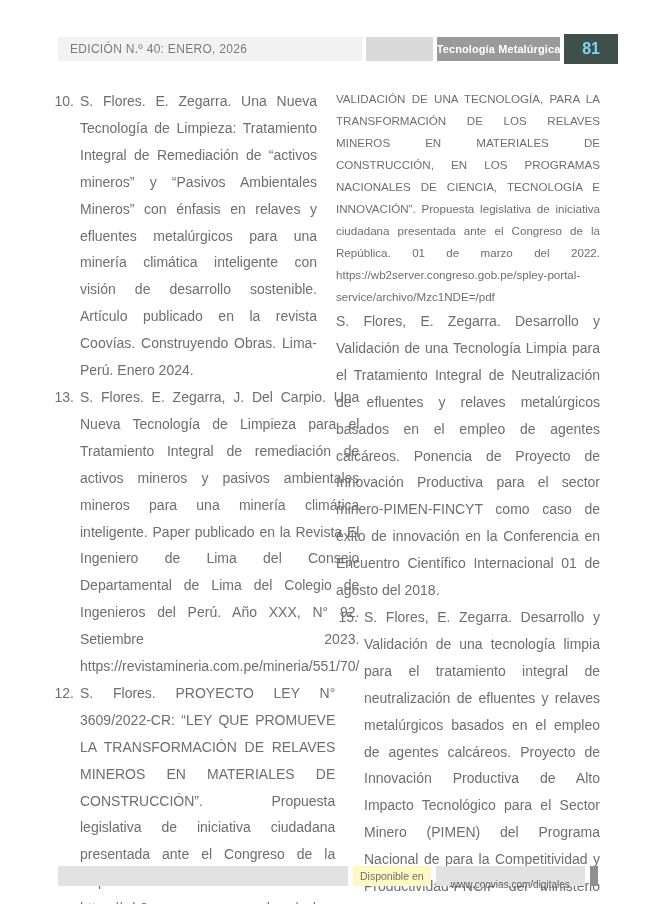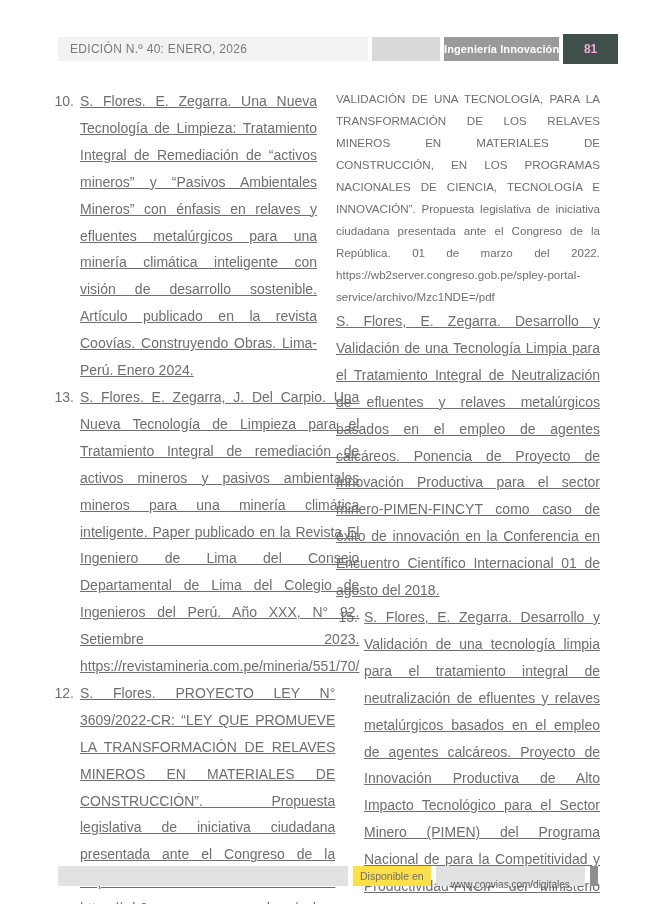--- a/index.html
+++ b/index.html
@@ -71,23 +71,23 @@
   .hdr-pagenum {
     width: 56px;
     background: #3e5049;
     display: flex;
     align-items: center;
     justify-content: center;
     margin-top: -3px;
     margin-bottom: -3px;
   }
   .hdr-pagenum-text {
-    font-size: 12px;
+    font-size: 16px;
     font-weight: bold;
-    color: #f9a8d4;
+    color: #7dd3fc;
   }
 
   
   .columns {
     position: absolute;
     left: 52px;
     top: 88px;
     width: 548px;
     display: flex;
     gap: 19px;
@@ -115,21 +115,20 @@
     box-sizing: content-box;
     white-space: nowrap;
   }
   li.refitem .body {
     flex: 1;
     text-align: justify;
     text-justify: inter-word;
     hyphens: none;
     word-break: normal;
     overflow-wrap: break-word;
-    text-decoration: underline;
   }
   .cont-para {
     font-size: 11.6px;
     line-height: 22px;
     color: #6e6e6e;
     text-align: justify;
     text-justify: inter-word;
     overflow-wrap: break-word;
     margin: 0;
   }
@@ -143,21 +142,21 @@
     height: 20px;
     display: flex;
     align-items: stretch;
   }
   .ftr-fill {
     width: 290px;
     background: #e2e2e2;
   }
   .ftr-gap { width: 5px; }
   .ftr-label {
-    background: #fde047;
+    background: #fef9c3;
     display: flex;
     align-items: center;
     padding: 0 7px;
   }
   .ftr-label-text {
     font-size: 10.5px;
     color: #6e6e6e;
     white-space: nowrap;
   }
   .ftr-url {
@@ -183,21 +182,21 @@
 <body>
 
 <div class="page-header">
   <div class="hdr-edition">
     <span class="hdr-edition-text">EDICIÓN N.º 40: ENERO, 2026</span>
   </div>
   <div class="hdr-gap"></div>
   <div class="hdr-block"></div>
   <div class="hdr-gap2"></div>
   <div class="hdr-section">
-    <span class="hdr-section-text">Ingeniería Innovación</span>
+    <span class="hdr-section-text">Tecnología Metalúrgica</span>
   </div>
   <div class="hdr-gap3"></div>
   <div class="hdr-pagenum">
     <span class="hdr-pagenum-text">81</span>
   </div>
 </div>
 
 <div class="columns">
 
   <div class="col">

